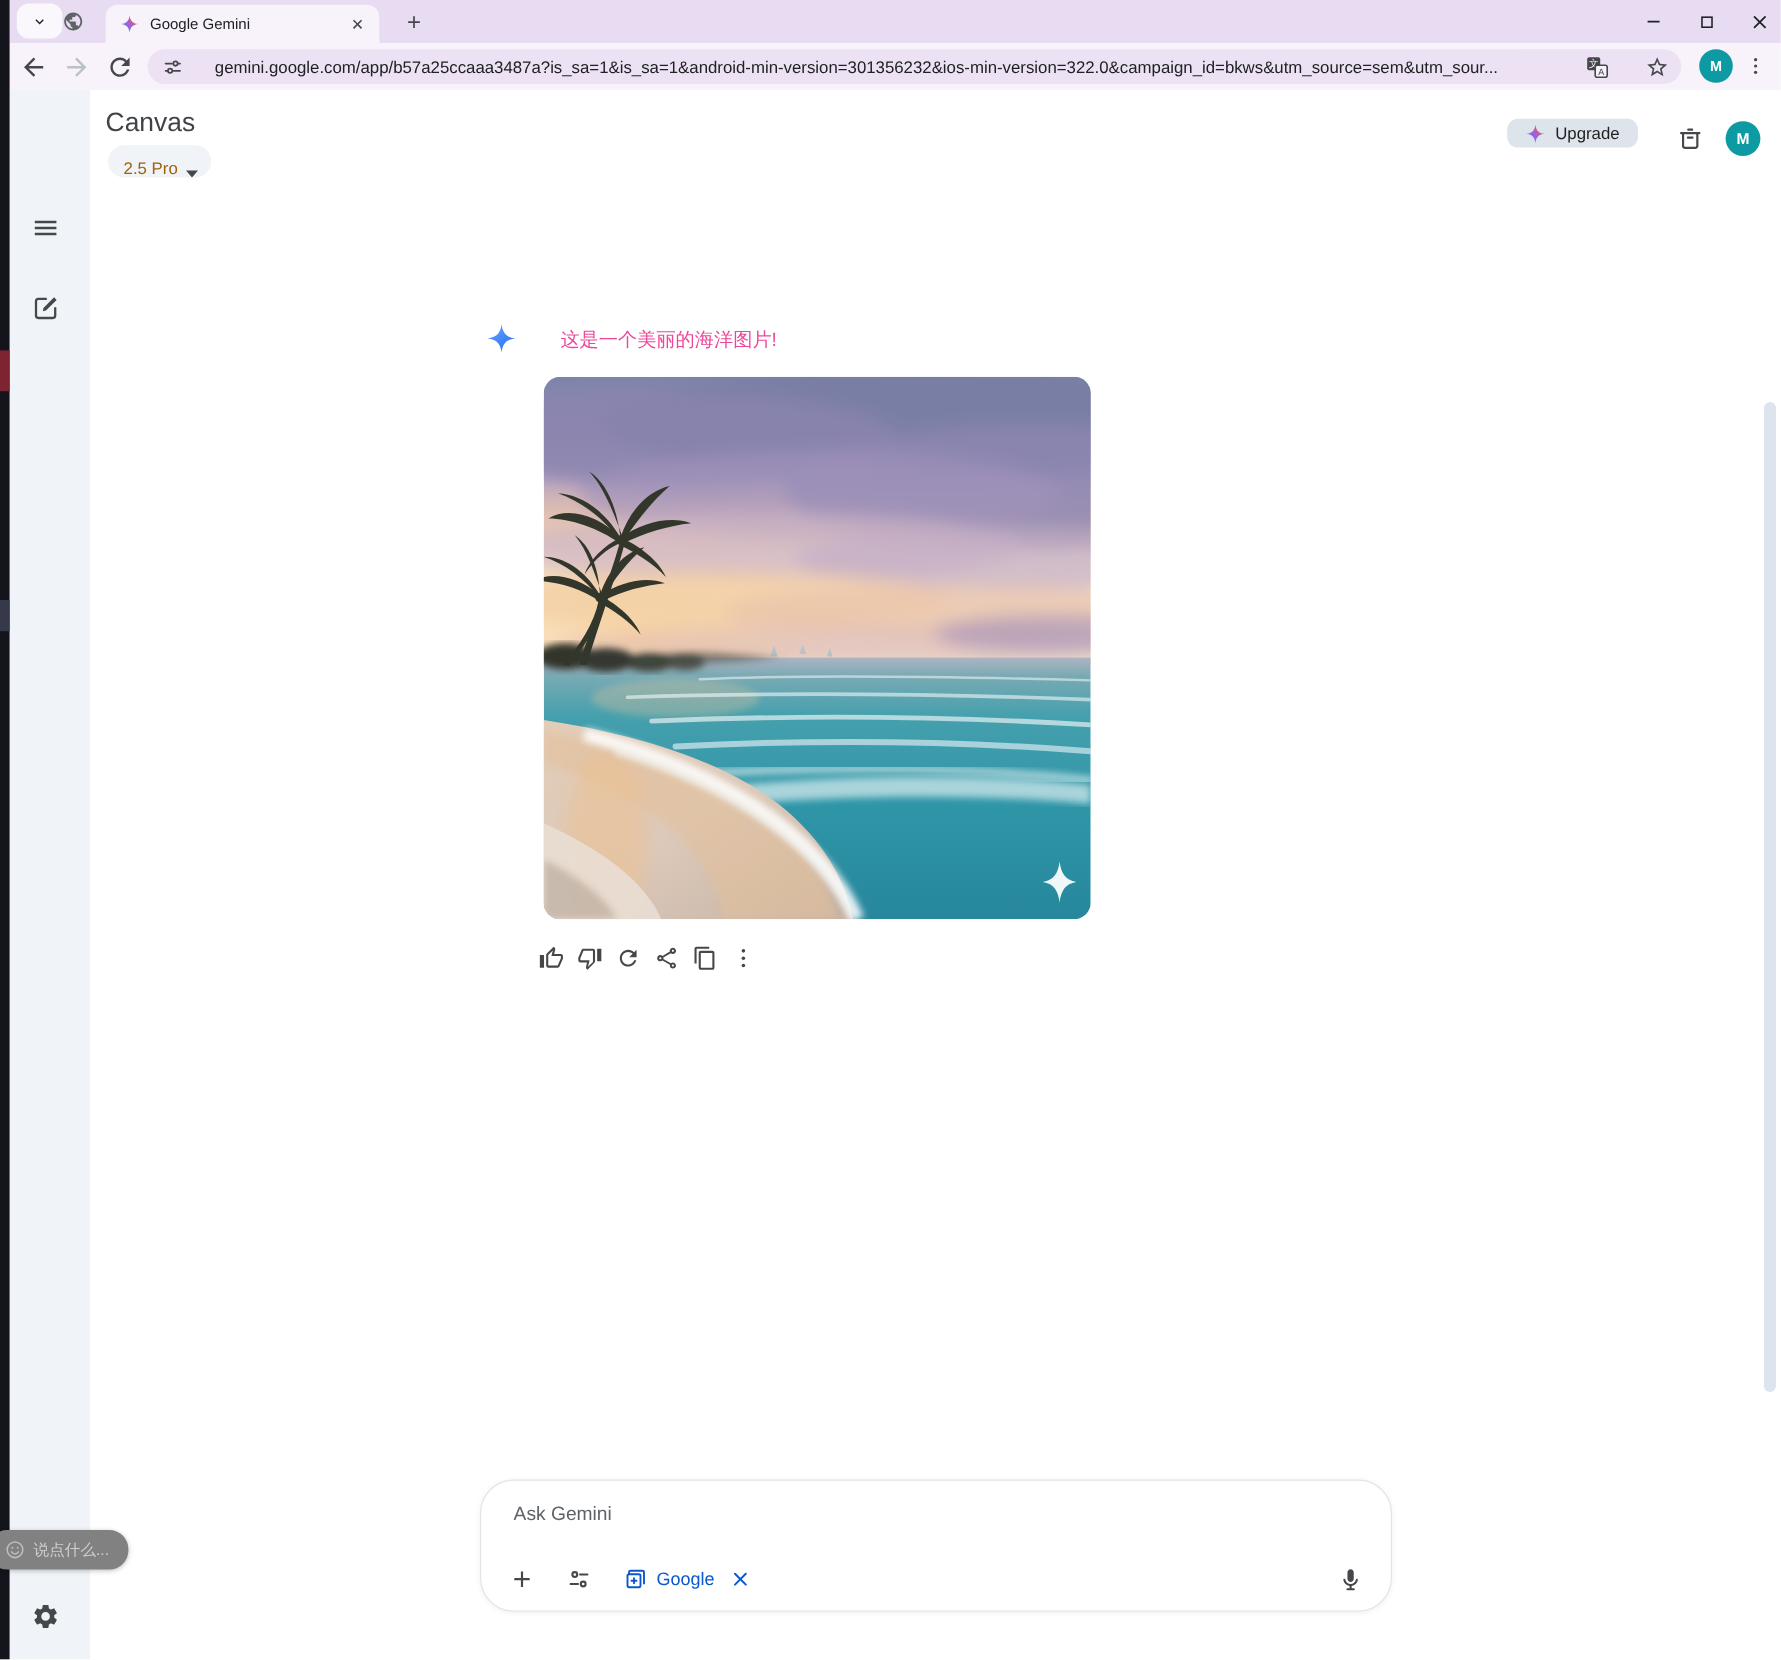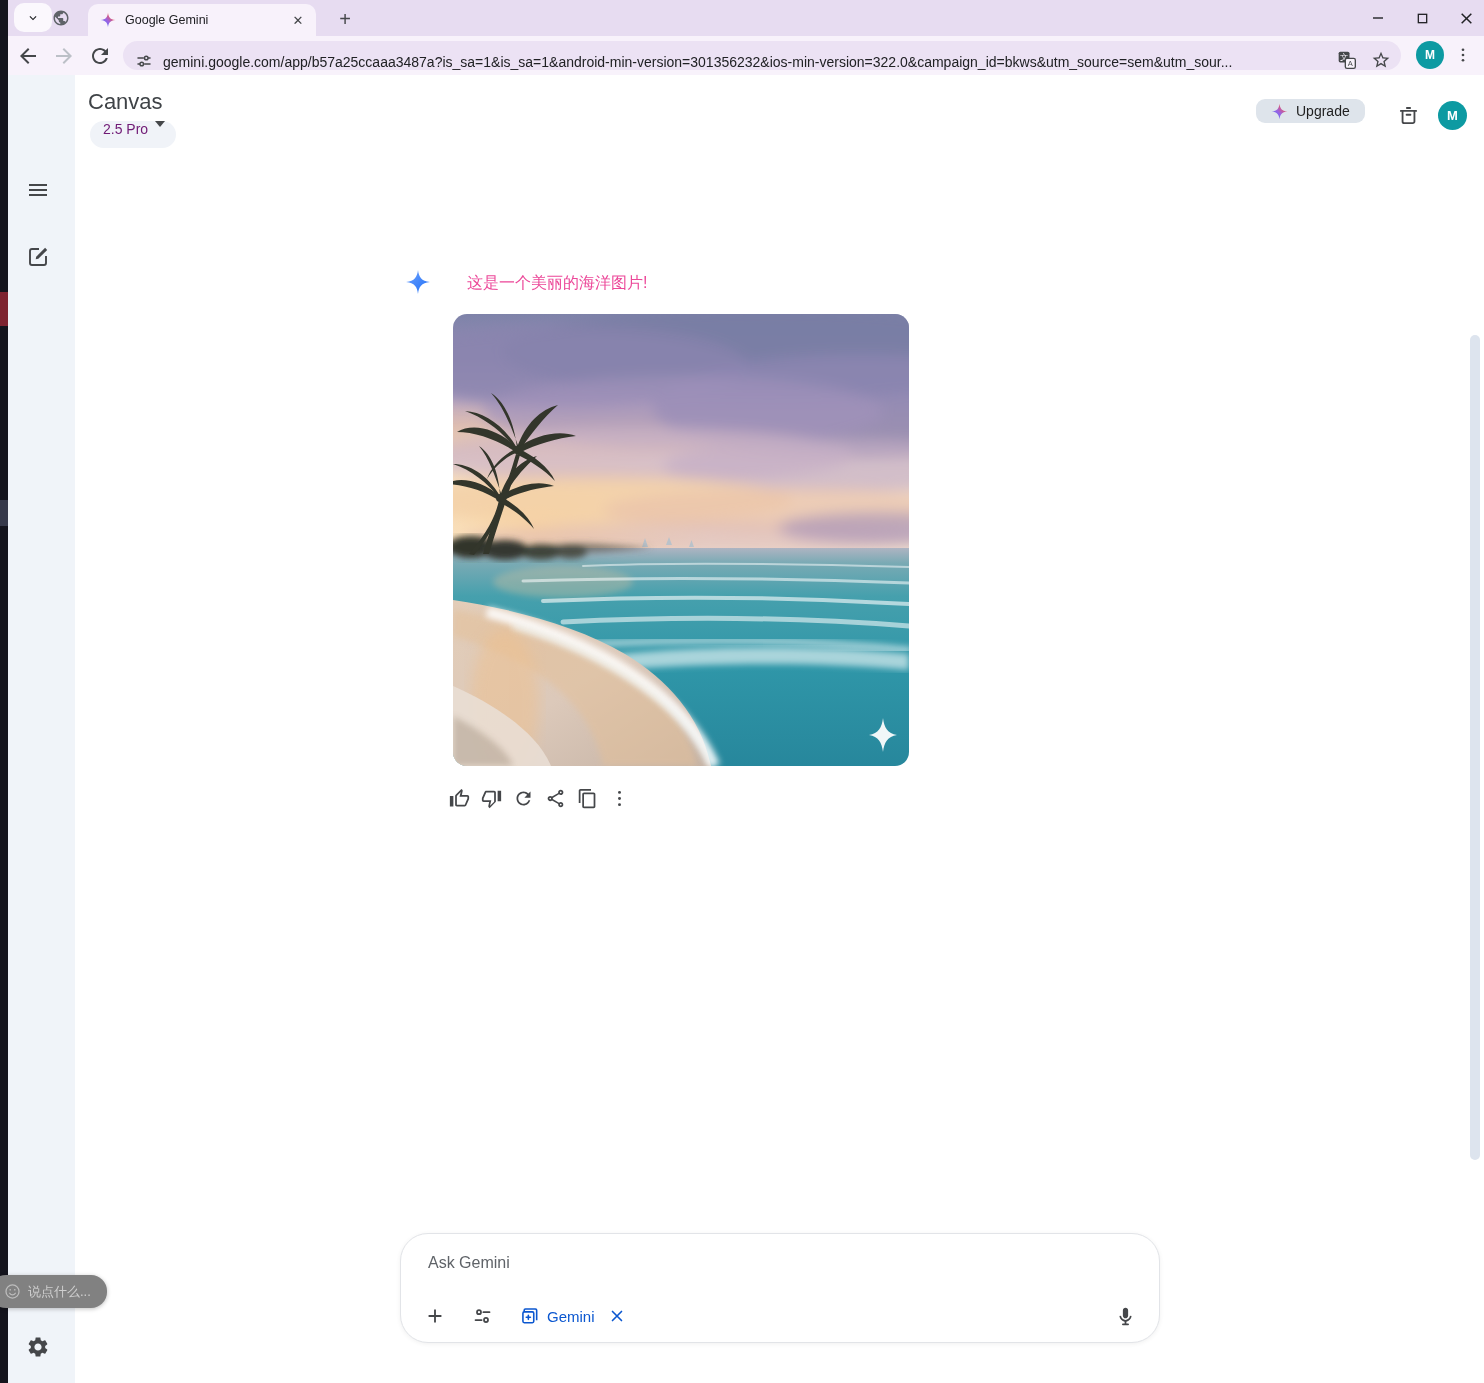--- a/index.html
+++ b/index.html
@@ -29,38 +29,38 @@
     font-size:13px; color:#45474a; border-radius:50%; }
   .new-tab-btn { position:absolute; left:324px; top:6px; width:26px; height:26px; display:flex; align-items:center;
     justify-content:center; font-size:20px; color:#45474a; border-radius:50%; }
   .win-controls { position:absolute; right:8px; top:0; height:36px; display:flex; align-items:center; gap:24px; }
   .win-btn { width:20px; height:20px; display:flex; align-items:center; justify-content:center; }
 
   .toolbar { position:absolute; left:0; right:0; top:36px; height:39px; background:#f8f2fb; }
   .nav-btn { position:absolute; top:8px; width:24px; height:24px; }
   .nav-back { left:8px; } .nav-fwd { left:44px; } .nav-reload { left:80px; }
   .url-pill { position:absolute; left:115px; top:5px; width:1278px; height:29px; background:#ece2f4; border-radius:15px;
-    display:flex; align-items:flex-end; padding:0 10px 0 12px; }
+    display:flex; align-items:center; padding:0 10px 0 12px;gap:16px; }
   .site-info-icon { width:18px; height:18px; margin-right:10px; flex:0 0 auto; }
   .url-text { flex:1 1 auto; font-size:14px; color:#202124; white-space:nowrap; overflow:hidden; }
   .pill-icon { width:20px; height:20px; margin-left:14px; flex:0 0 auto; }
   .toolbar-avatar { position:absolute; right:40px; top:5px; width:28px; height:28px; border-radius:50%;
     background:#0d9aa2; color:#fff; font-size:12px; font-weight:bold; display:flex; align-items:center; justify-content:center; }
   .toolbar-menu { position:absolute; right:10px; top:8px; width:22px; height:22px; display:flex; align-items:center; justify-content:center; }
 
   
   .sidebar { position:absolute; left:8px; top:75px; width:67px; bottom:0; background:#f0f4f9; z-index:2; }
   .side-btn { position:absolute; left:18px; width:24px; height:24px; }
   .side-menu { top:103px; } .side-new { top:170px; } .side-gear { top:1260px; }
 
   .main { position:absolute; left:75px; top:75px; right:0; bottom:0; background:#fff; z-index:1; }
 
   .app-title { position:absolute; left:13px; top:14px; font-size:22px; font-weight:500; color:#3f4347; }
   .model-chip { position:absolute; left:15px; top:46px; height:27px; background:#f0f3f8; border-radius:14px;
-    display:flex; align-items:flex-start; gap:7px; padding:0 11px 0 13px; font-size:14px; color:#701a75; }
+    display:flex; align-items:flex-end; gap:7px; padding:0 11px 0 13px; font-size:14px; color:#a16207; }
   .model-caret { width:0; height:0; border-left:5px solid transparent; border-right:5px solid transparent; border-top:6px solid #45474a; }
 
   .upgrade-btn { position:absolute; left:1181px; top:24px; height:24px; background:#dee4eb; border-radius:9px;
     display:flex; align-items:center; gap:8px; padding:0 15px; font-size:14px; font-weight:500; color:#1f1f1f; }
   .history-btn { position:absolute; left:1322px; top:29px; width:23px; height:23px; }
   .app-avatar { position:absolute; left:1363px; top:26px; width:29px; height:29px; border-radius:50%;
     background:#0d9aa2; color:#fff; font-size:13px; font-weight:bold; display:flex; align-items:center; justify-content:center; }
 
   .user-bubble { position:absolute; left:878px; top:100px; width:208px; height:47px; background:#e9eef6;
     border-radius:24px; display:flex; align-items:center; justify-content:center; font-size:16px; color:#1f1f1f; }
@@ -421,21 +421,21 @@
           </svg>
       </button>
       <div class="canvas-chip">
         <svg width="20" height="20" viewBox="0 0 24 24">
           <g fill="none" stroke="#0b57d0" stroke-width="1.9">
             <path d="M5 7V5a1.5 1.5 0 0 1 1.5-1.5h12A1.5 1.5 0 0 1 20 5v12"></path>
             <rect x="3.5" y="7" width="13" height="13" rx="1.6"></rect>
             <path d="M10 11v5M7.5 13.5h5" stroke-linecap="round"></path>
           </g>
         </svg>
-        <span class="canvas-label">Gemini</span>
+        <span class="canvas-label">Google</span>
         <svg class="canvas-close" viewBox="0 0 24 24">
             <path d="M6 6l12 12M18 6L6 18" stroke="#0b57d0" stroke-width="2.2" stroke-linecap="round"></path>
           </svg>
       </div>
       <span class="mic-btn">
         <svg width="21" height="21" viewBox="0 0 24 24">
             <path fill="#45474a" d="M12 14c1.66 0 3-1.34 3-3V5c0-1.66-1.34-3-3-3S9 3.34 9 5v6c0 1.66 1.34 3 3 3zm5.91-3c-.49 0-.9.36-.98.85C16.52 14.2 14.47 16 12 16s-4.52-1.8-4.93-4.15c-.08-.49-.49-.85-.98-.85-.61 0-1.09.54-1 1.14.49 3 2.89 5.35 5.91 5.78V20H9c-.55 0-1 .45-1 1s.45 1 1 1h6c.55 0 1-.45 1-1s-.45-1-1-1h-2v-2.08c3.02-.43 5.42-2.78 5.91-5.78.1-.6-.39-1.14-1-1.14z"></path>
           </svg>
       </span>
     </div>

